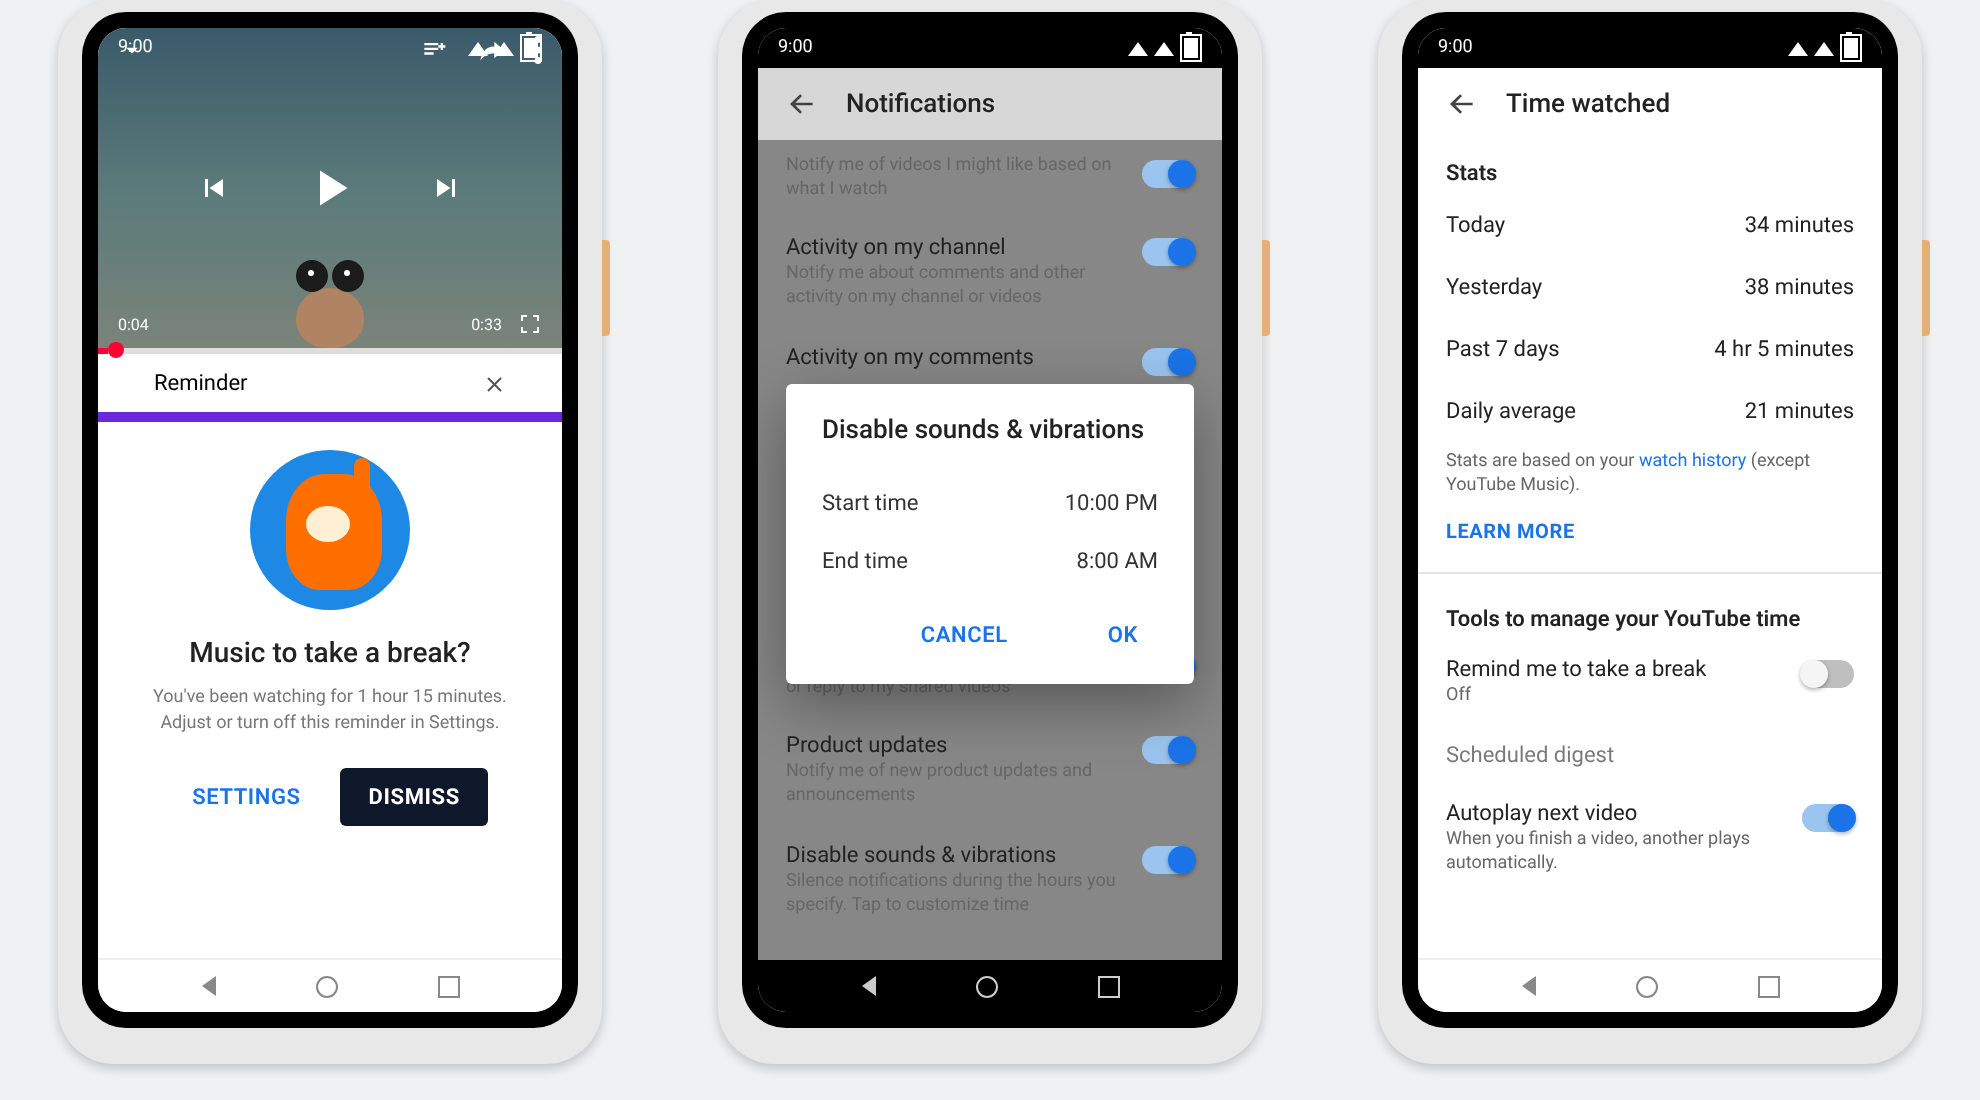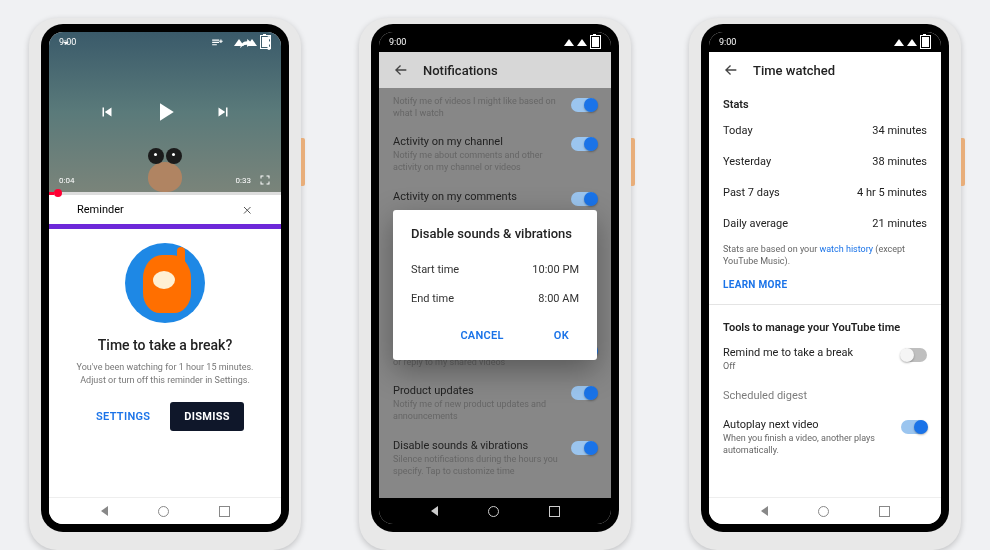--- a/index.html
+++ b/index.html
@@ -1,16 +1,16 @@
 <!DOCTYPE html>
 <html><head>
 <meta charset="utf-8">
 <style>
   html,body{margin:0;padding:0;font-family:Roboto,Arial,Helvetica,sans-serif;background:#f0f1f3}
-  .stage{width:990px;height:550px;display:flex;align-items:flex-end;justify-content:space-around;background:#f0f1f3}
+  .stage{width:990px;height:550px;display:flex;align-items:flex-start;justify-content:space-around;background:#f0f1f3}
   .phone{width:260px;height:520px;background:#e8e8e8;border-radius:28px;padding:6px;box-shadow:0 2px 6px rgba(0,0,0,.2);position:relative}
   .phone-inner{width:248px;height:508px;margin:0 auto;background:#000;border-radius:22px;position:relative;overflow:hidden}
   .phone::after{content:"";position:absolute;right:-4px;top:120px;width:4px;height:48px;background:#e8ae7a;border-radius:0 2px 2px 0}
   .screen{position:absolute;inset:8px;border-radius:14px;overflow:hidden;background:#fff;display:flex;flex-direction:column}
   .statusbar{height:20px;flex:0 0 20px;background:#000;color:#fff;font-size:9px;display:flex;align-items:center;padding:0 10px;justify-content:space-between}
   .statusbar.light{background:transparent}
   .statusbar .icons{display:flex;gap:3px;align-items:center}
   .tri{width:0;height:0;border-left:5px solid transparent;border-right:5px solid transparent;border-bottom:7px solid #fff}
   .batt{width:9px;height:12px;border:1px solid #fff;position:relative}
   .batt::before{content:"";position:absolute;top:-2px;left:2px;width:3px;height:2px;background:#fff}
@@ -160,21 +160,21 @@
                 <path d="M19 6L6 19M6 6l13 13" stroke="#555" stroke-width="2"></path>
               </svg>
             </span>
       </div>
       <div class="break-card">
         <div class="illus">
               <div class="arm"></div>
               <div class="monkey"></div>
               <div class="face"></div>
             </div>
-        <div class="break-title">Time to take a break?</div>
+        <div class="break-title">Music to take a break?</div>
         <div class="break-sub">
           <span>You've been watching for 1 hour 15 minutes.</span><br><span>Adjust or turn off this reminder in Settings.</span>
         </div>
         <div class="break-actions">
           <div class="btn-flat">SETTINGS</div>
           <div class="btn-fill">DISMISS</div>
         </div>
       </div>
       <div class="navbar">
         <span class="nav-tri"></span>

